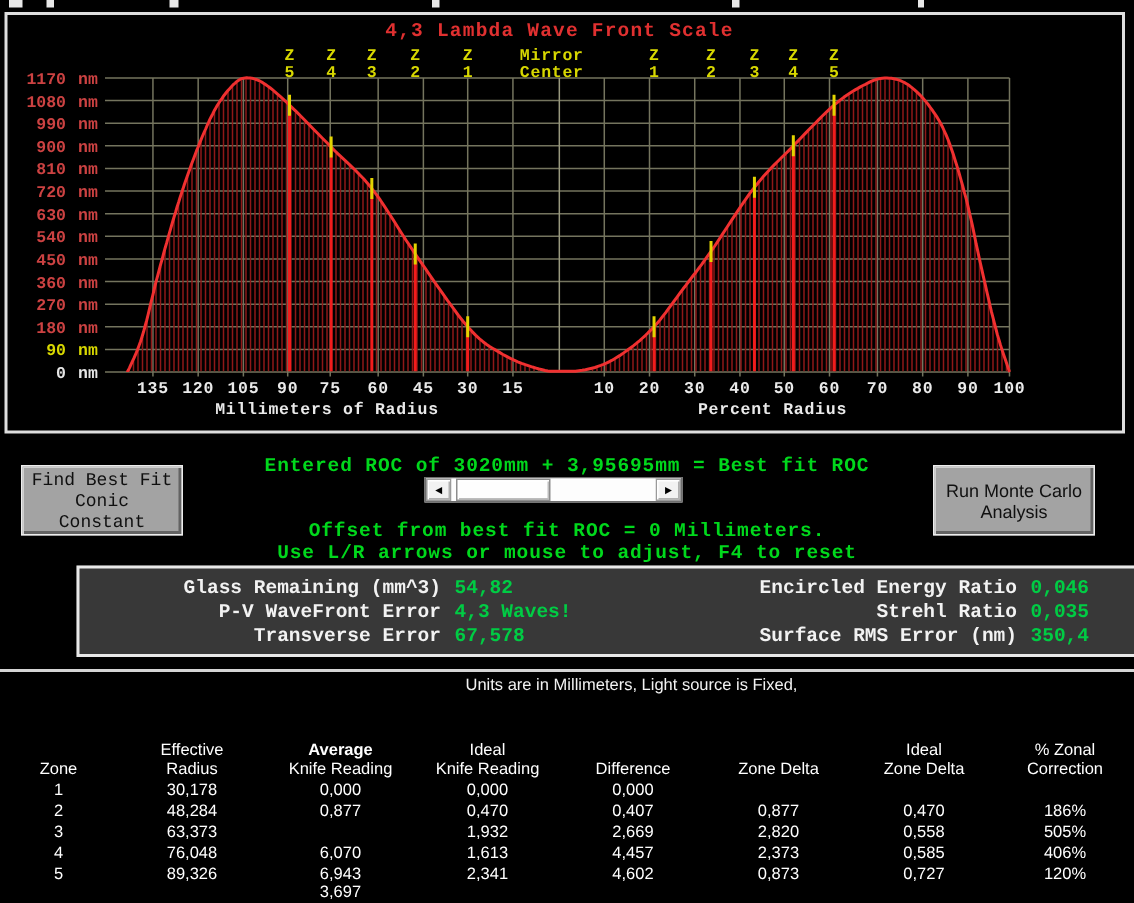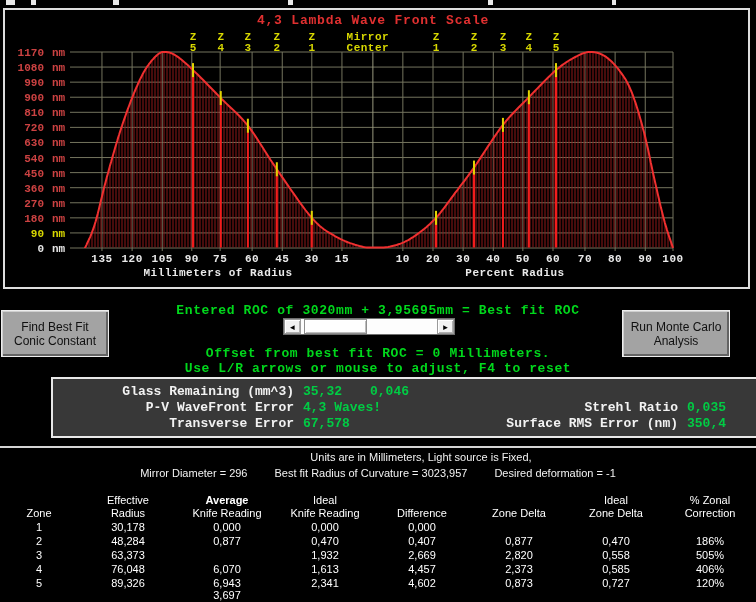--- a/index.html
+++ b/index.html
@@ -414,60 +414,56 @@
     <div class="sb-arrow">◄</div>
     <div id="sb-track">
       <div id="sb-thumb"></div>
     </div>
     <div class="sb-arrow">►</div>
   </div>
 
   <div class="gtext" style="top:346px;">Offset from best fit ROC = 0 Millimeters.</div>
   <div class="gtext" style="top:361px;">Use L/R arrows or mouse to adjust, F4 to reset</div>
 
-  <div class="btn" style="left:1px;">Find Best Fit Conic Constant</div>
+  <div class="btn" style="left:14px;font-family:Liberation Mono, monospace;">Find Best Fit Conic Constant</div>
   <div class="btn" style="left:622px;">Run Monte Carlo Analysis</div>
 
   <div id="stats-panel">
     <div class="stat-col" id="stat-col-left">
         <div class="stat-row">
           <div class="stat-label">Glass Remaining (mm^3)</div>
-          <div class="stat-value">35,32</div>
+          <div class="stat-value">54,82</div>
         </div>
         <div class="stat-row">
           <div class="stat-label">P-V WaveFront Error</div>
           <div class="stat-value">4,3 Waves!</div>
         </div>
         <div class="stat-row">
           <div class="stat-label">Transverse Error</div>
           <div class="stat-value">67,578</div>
         </div>
       </div>
     <div class="stat-col" id="stat-col-right">
         <div class="stat-row">
+          <div class="stat-label">Encircled Energy Ratio</div>
           <div class="stat-value">0,046</div>
         </div>
         <div class="stat-row">
           <div class="stat-label">Strehl Ratio</div>
           <div class="stat-value">0,035</div>
         </div>
         <div class="stat-row">
           <div class="stat-label">Surface RMS Error (nm)</div>
           <div class="stat-value">350,4</div>
         </div>
       </div>
   </div>
 
   <div id="separator"></div>
   <div class="info-line" style="top:451px;padding-left:43px;">Units are in Millimeters, Light source is Fixed,</div>
-  <div class="info-line" id="info-line2" style="top:467px;">
-    <span>Mirror Diameter = 296</span>
-    <span>Best fit Radius of Curvature = 3023,957</span>
-    <span>Desired deformation = -1</span>
-  </div>
 
   <div id="zone-table">
       <div class="trow head">
         <span style="width: 78px;"></span>
         <span style="width: 100px;">Effective</span>
         <span style="width: 98px; font-weight: bold;">Average</span>
         <span style="width: 98px;">Ideal</span>
         <span style="width: 96px;"></span>
         <span style="width: 98px;"></span>
         <span style="width: 96px;">Ideal</span>

